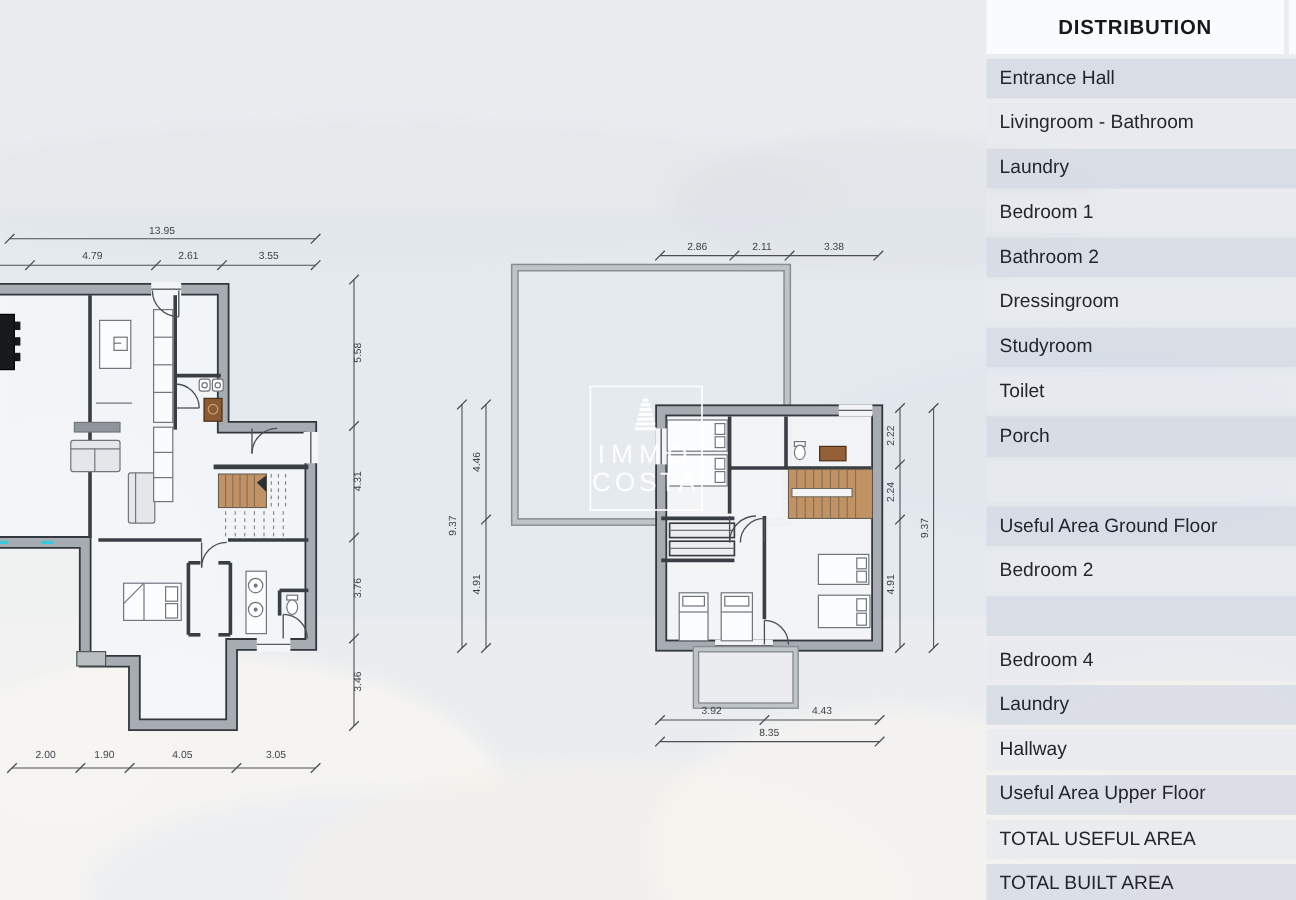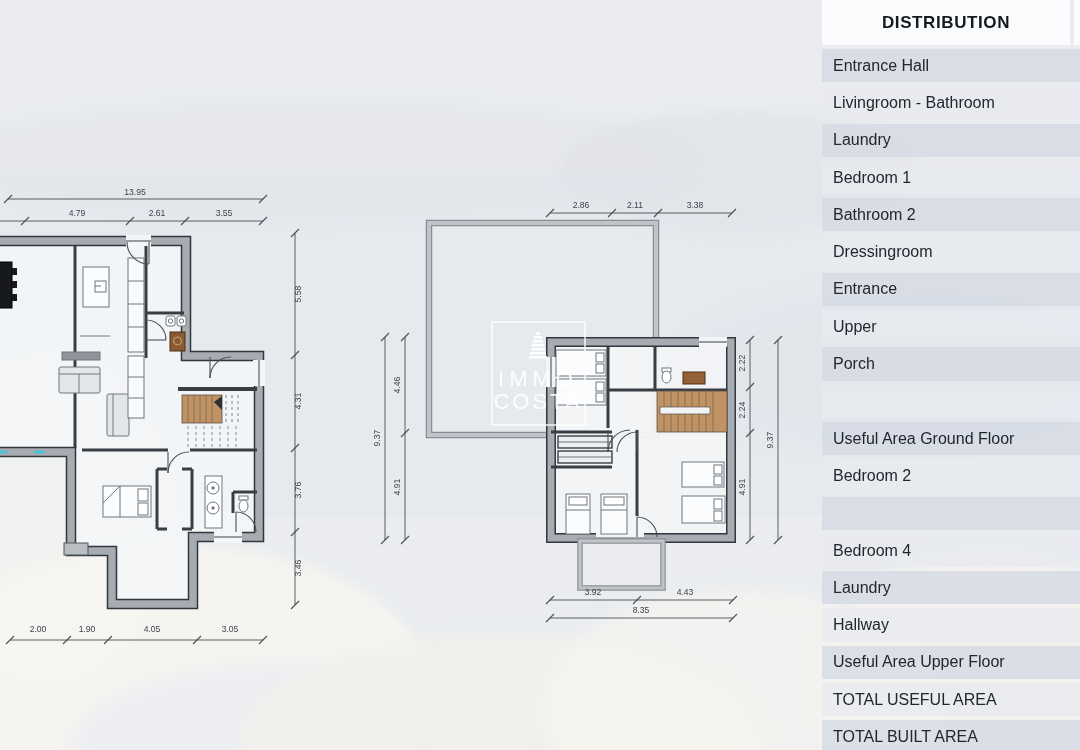--- a/index.html
+++ b/index.html
@@ -389,28 +389,28 @@
 
   <div class="trow">
     <div class="cell label">
             <span class="txt">Dressingroom</span>
           </div>
     <div class="cell val"></div>
   </div>
 
   <div class="trow">
     <div class="cell label">
-            <span class="txt">Entrance</span>
-          </div>
-    <div class="cell val"></div>
-  </div>
-
-  <div class="trow">
-    <div class="cell label">
-            <span class="txt">Upper</span>
+            <span class="txt">Studyroom</span>
+          </div>
+    <div class="cell val"></div>
+  </div>
+
+  <div class="trow">
+    <div class="cell label">
+            <span class="txt">Toilet</span>
           </div>
     <div class="cell val"></div>
   </div>
 
   <div class="trow">
     <div class="cell label">
             <span class="txt">Porch</span>
           </div>
     <div class="cell val"></div>
   </div>

